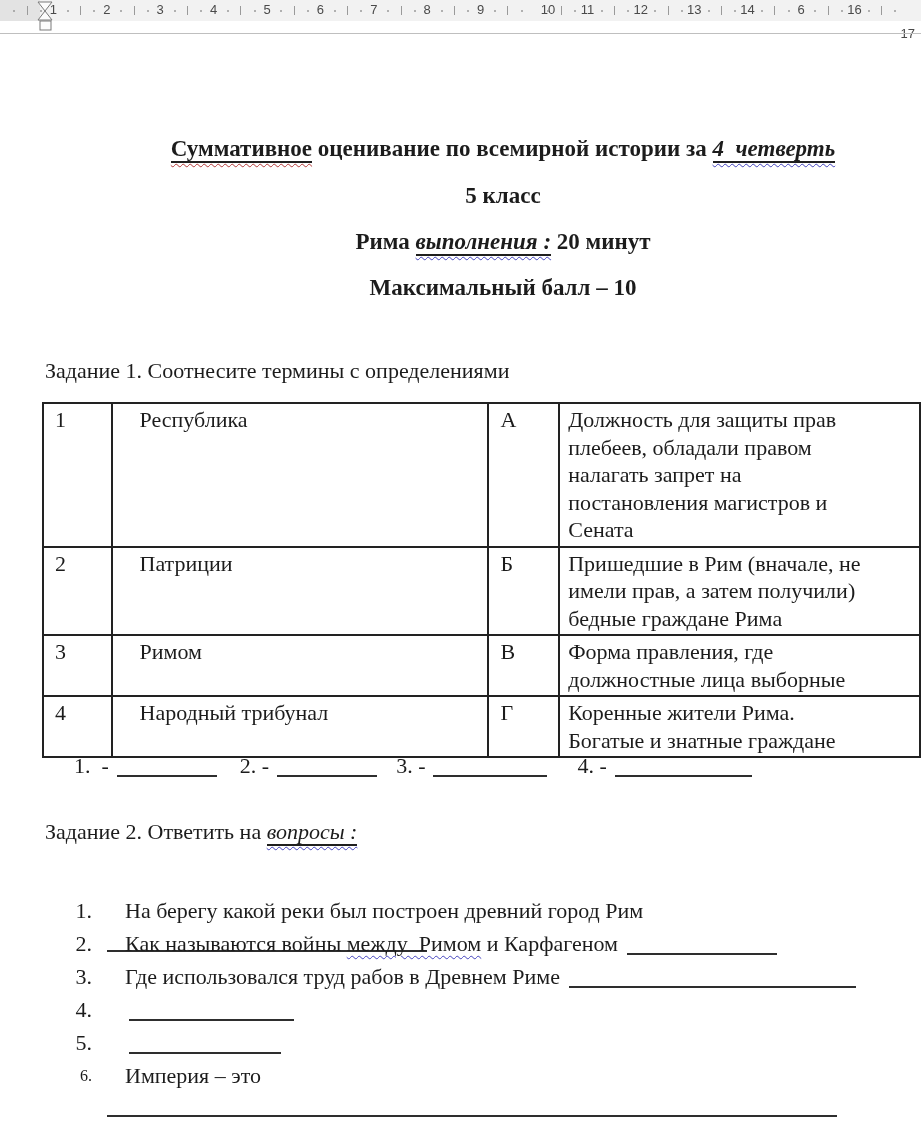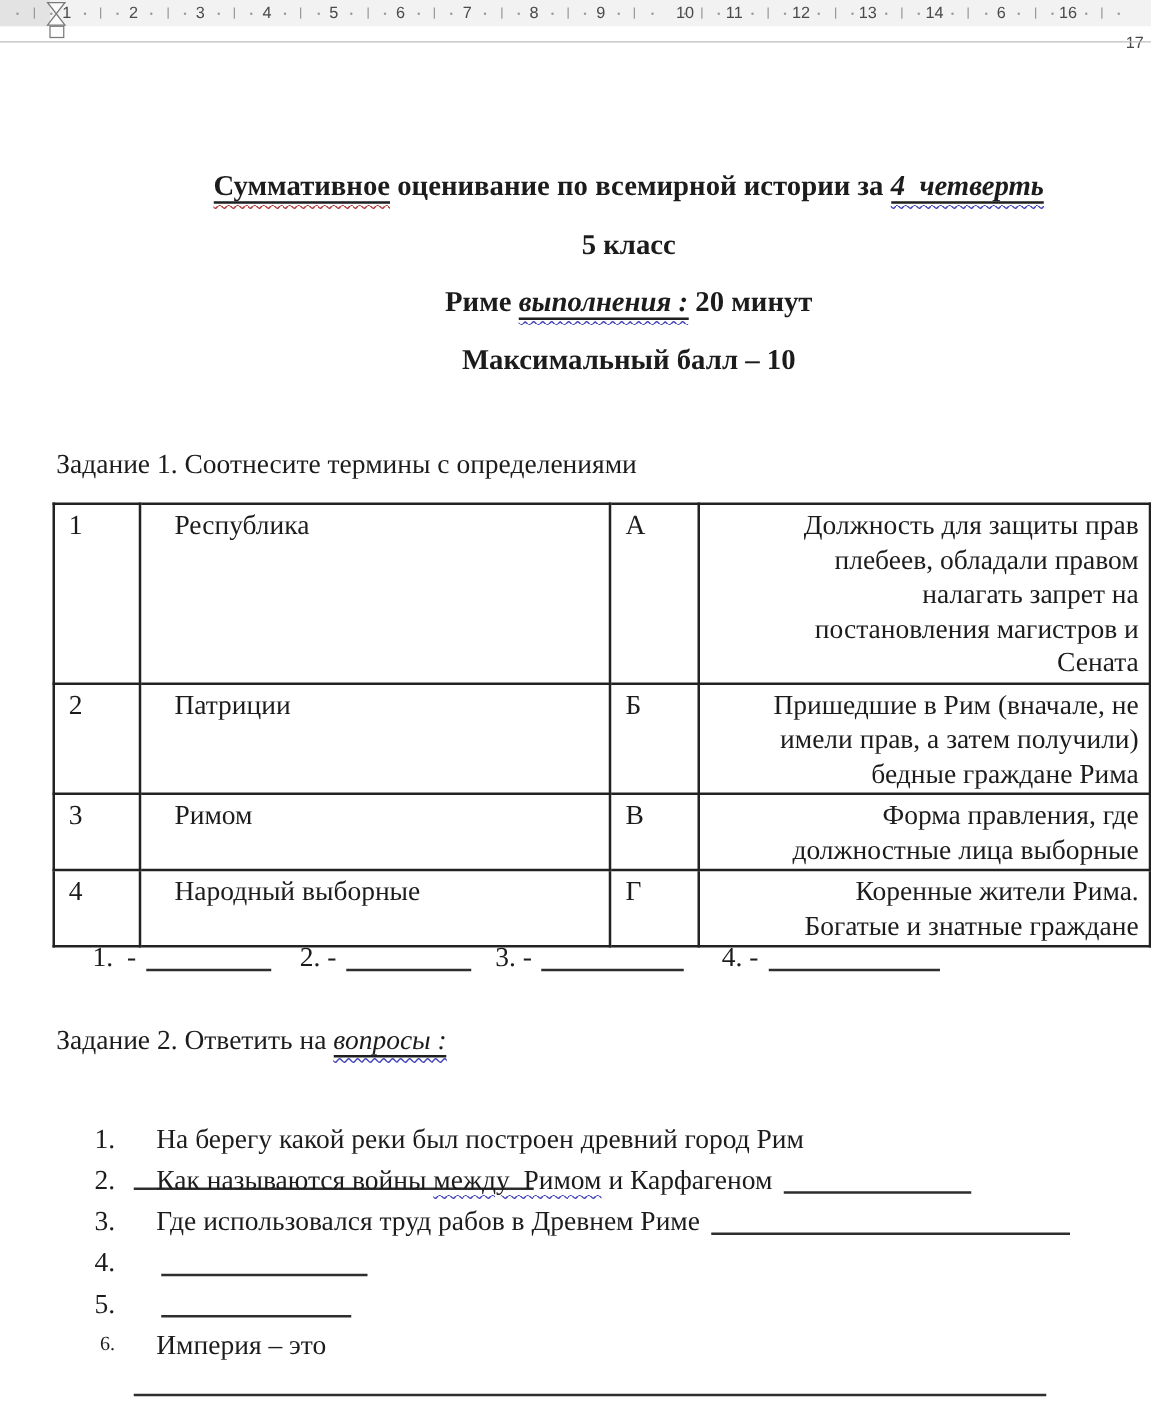--- a/index.html
+++ b/index.html
@@ -31,21 +31,21 @@
   
   .task-heading{position:absolute;left:45px;font-size:22px;line-height:28px;white-space:pre-wrap;}
   .th1{top:357px;} .th2{top:818px;}
   
   .match-table{position:absolute;left:42px;top:402px;border-collapse:collapse;table-layout:fixed;}
   .match-table td{border:2px solid #222222;vertical-align:top;
     font-size:22px;line-height:27.5px;padding:2px 8px 2px 10px;}
   .match-table td.c-num{width:51px;padding-left:11px;}
   .match-table td.c-term{width:362px;padding-left:27px;}
   .match-table td.c-letter{width:53px;padding-left:11px;}
-  .match-table td.c-def{width:362px;padding-left:8px;white-space:pre-line;text-align:right;}
+  .match-table td.c-def{width:362px;padding-left:8px;white-space:pre-line;}
   .r1{height:139px;} .r2{height:87px;} .r3{height:55px;} .r4{height:58px;}
   
   .answers-row{position:absolute;left:74px;top:751px;display:flex;font-size:22px;line-height:30px;}
   .ans-label{white-space:pre;}
   .blank{display:inline-block;height:16px;border-bottom:2px solid #2e2e2e;vertical-align:-4px;}
   .ans-blank{margin-left:8px;}
   .ans-2{margin-left:23px;} .ans-3{margin-left:19px;} .ans-4{margin-left:30px;}
   
   .questions{position:absolute;left:0;top:866px;width:921px;}
   .q-row{position:relative;height:33px;padding-left:103px;font-size:22px;line-height:30px;white-space:pre-wrap;}
@@ -134,21 +134,21 @@
     <polygon points="9,10 16,19 2,19" fill="#fcfcfc" stroke="#7a7a7a" stroke-width="1"></polygon>
     <rect x="4" y="20" width="11" height="9" fill="#fcfcfc" stroke="#7a7a7a" stroke-width="1"></rect>
   </svg>
   <div class="ruler-line"></div>
 </div>
 
 <div class="center-line t1"><span class="u-solid sp-red">Суммативное</span><span> оценивание по всемирной истории за </span><span class="u-solid sp-blue">4  четверть</span></div>
 
 <div class="center-line t2">5 класс</div>
 
-<div class="center-line t3"><span>Риме </span><span class="u-solid sp-blue">выполнения :</span><span> 20 минут</span></div>
+<div class="center-line t3"><span>Рима </span><span class="u-solid sp-blue">выполнения :</span><span> 20 минут</span></div>
 
 <div class="center-line t4">Максимальный балл – 10</div>
 
 <div class="task-heading th1">Задание 1. Соотнесите термины с определениями</div>
 
 <table class="match-table">
   <tbody>
       <tr class="r1">
     <td class="c-num">1</td>
     <td class="c-term">Республика</td>
@@ -169,21 +169,21 @@
   </tr>
   <tr class="r3">
     <td class="c-num">3</td>
     <td class="c-term">Римом</td>
     <td class="c-letter">В</td>
     <td class="c-def">Форма правления, где
 должностные лица выборные</td>
   </tr>
   <tr class="r4">
     <td class="c-num">4</td>
-    <td class="c-term">Народный выборные</td>
+    <td class="c-term">Народный трибунал</td>
     <td class="c-letter">Г</td>
     <td class="c-def">Коренные жители Рима.
 Богатые и знатные граждане</td>
   </tr>
 </tbody>
   </table>
 
 <div class="answers-row">
   <span><span class="ans-label">1.  -</span><span class="blank ans-blank" style="width:100px"></span></span>
   <span class="ans-2"><span class="ans-label">2. -</span><span class="blank ans-blank" style="width:100px"></span></span>

